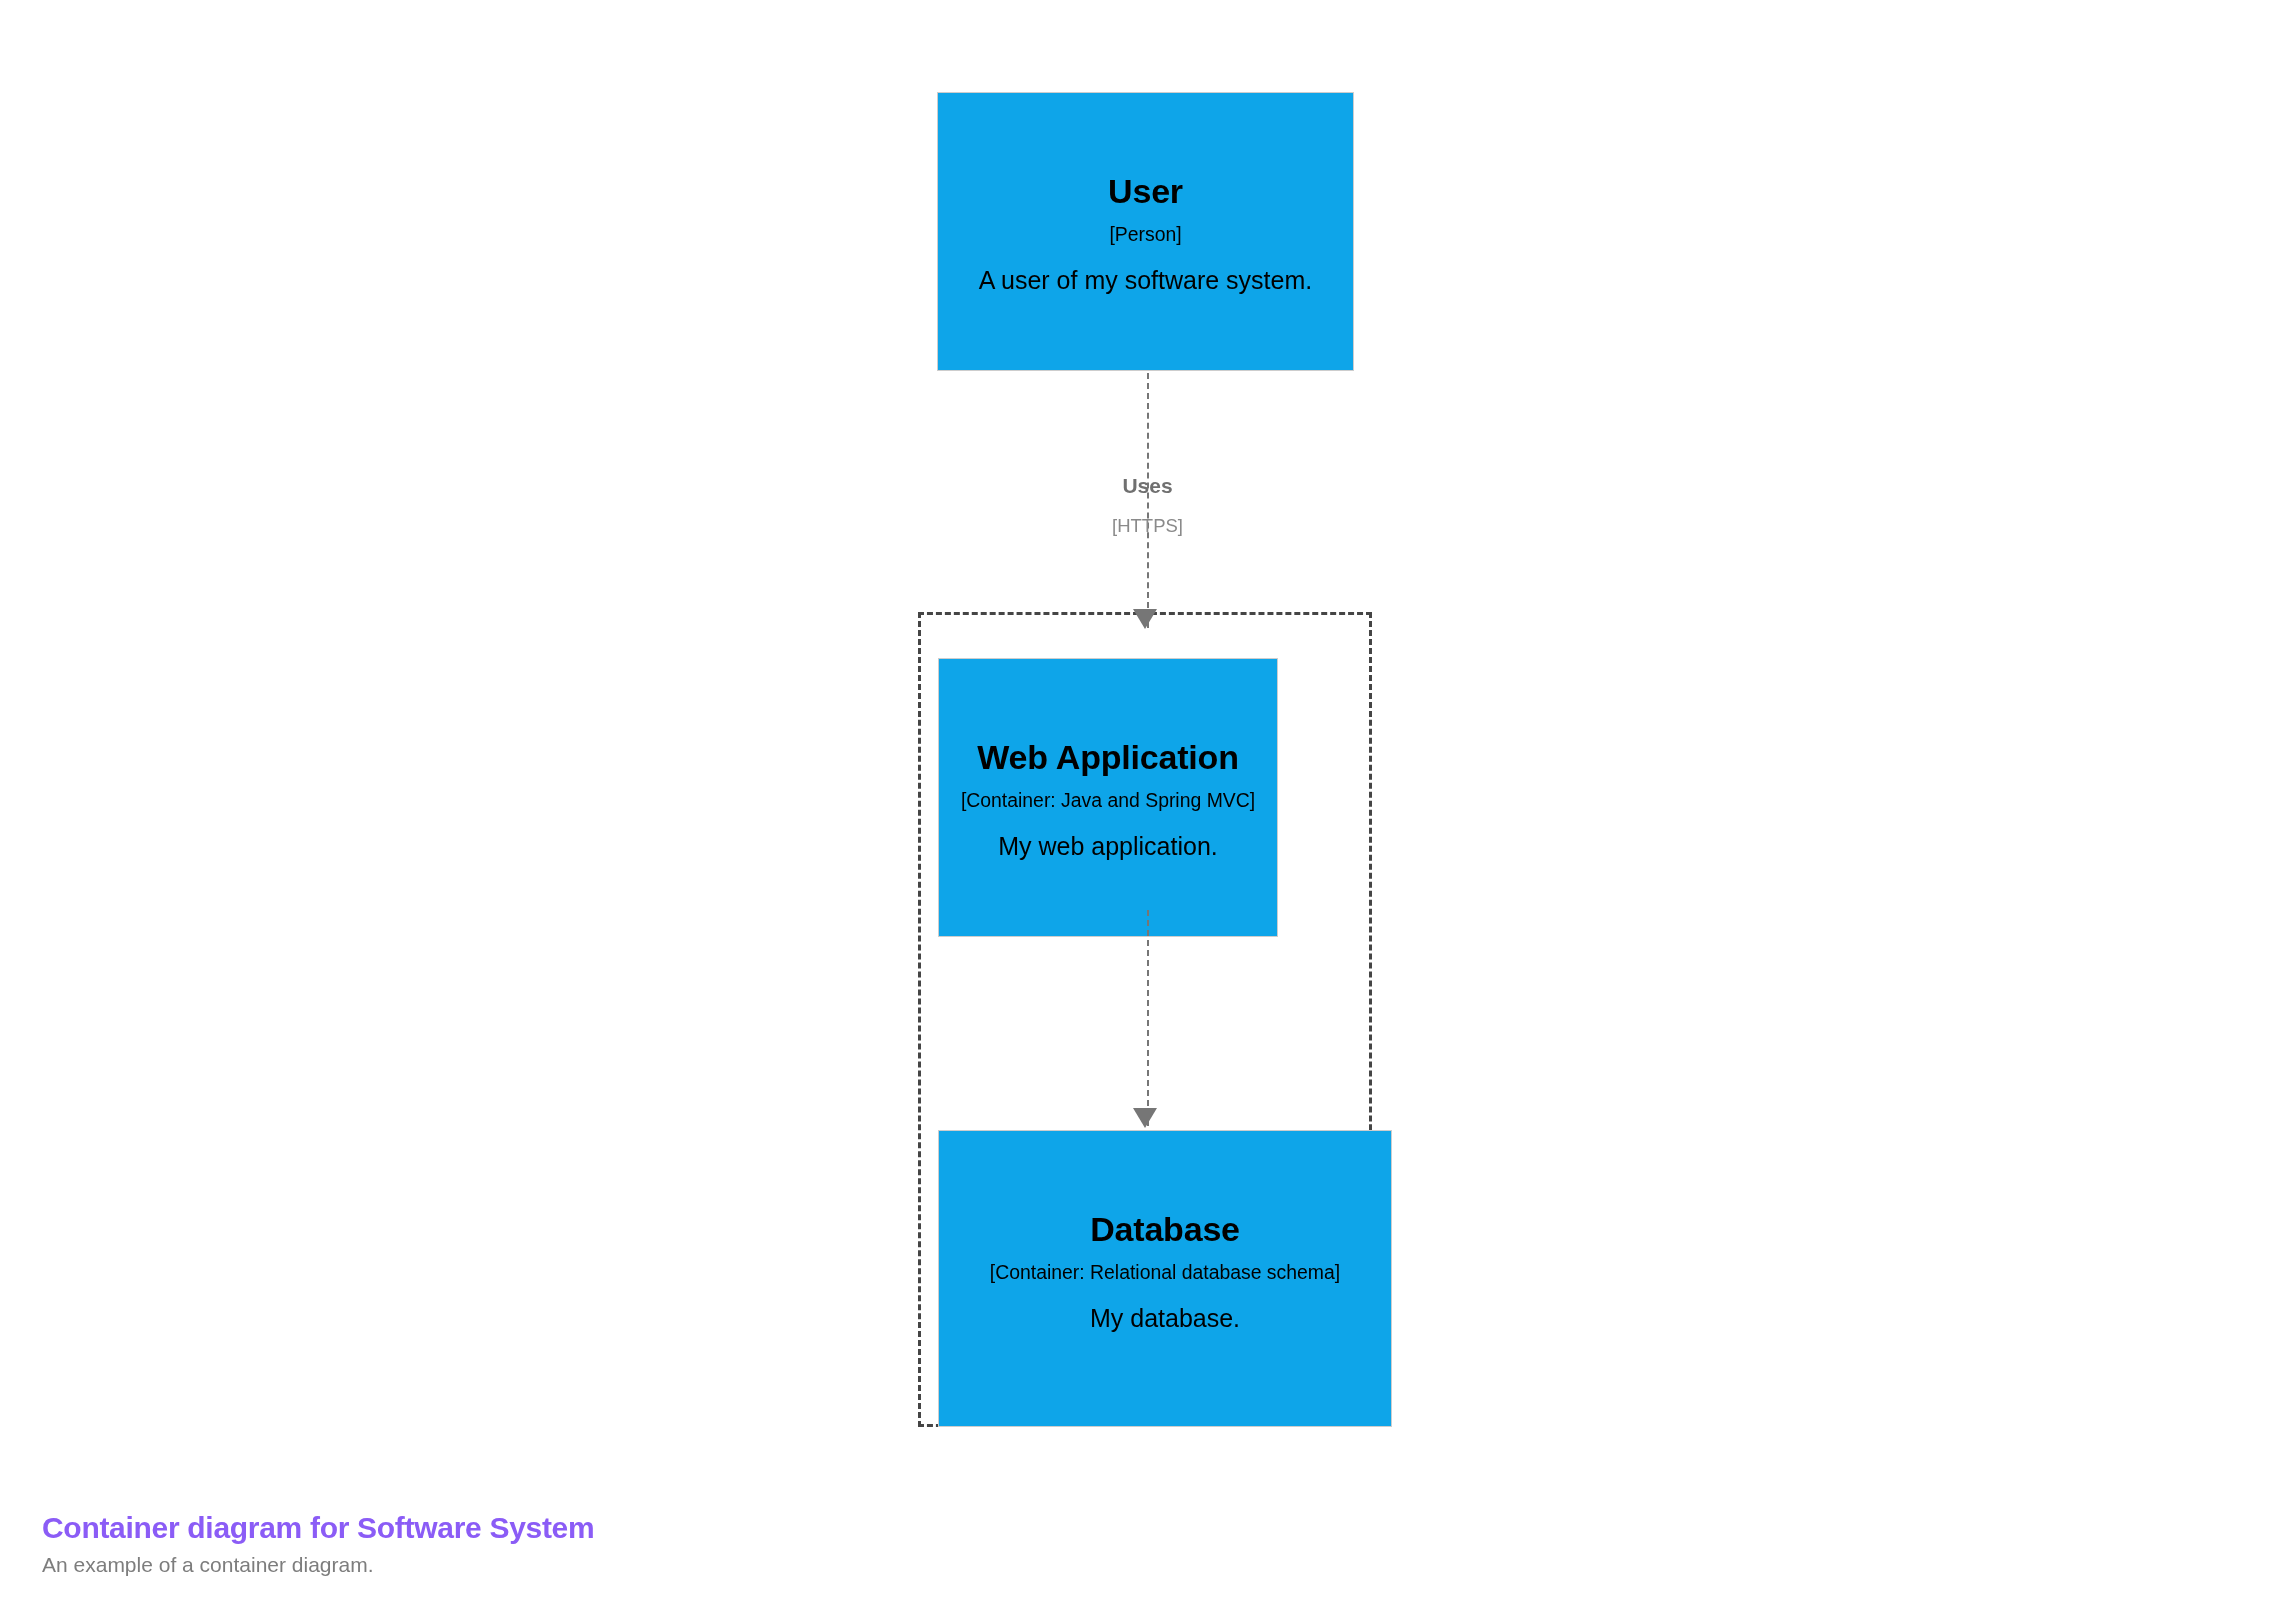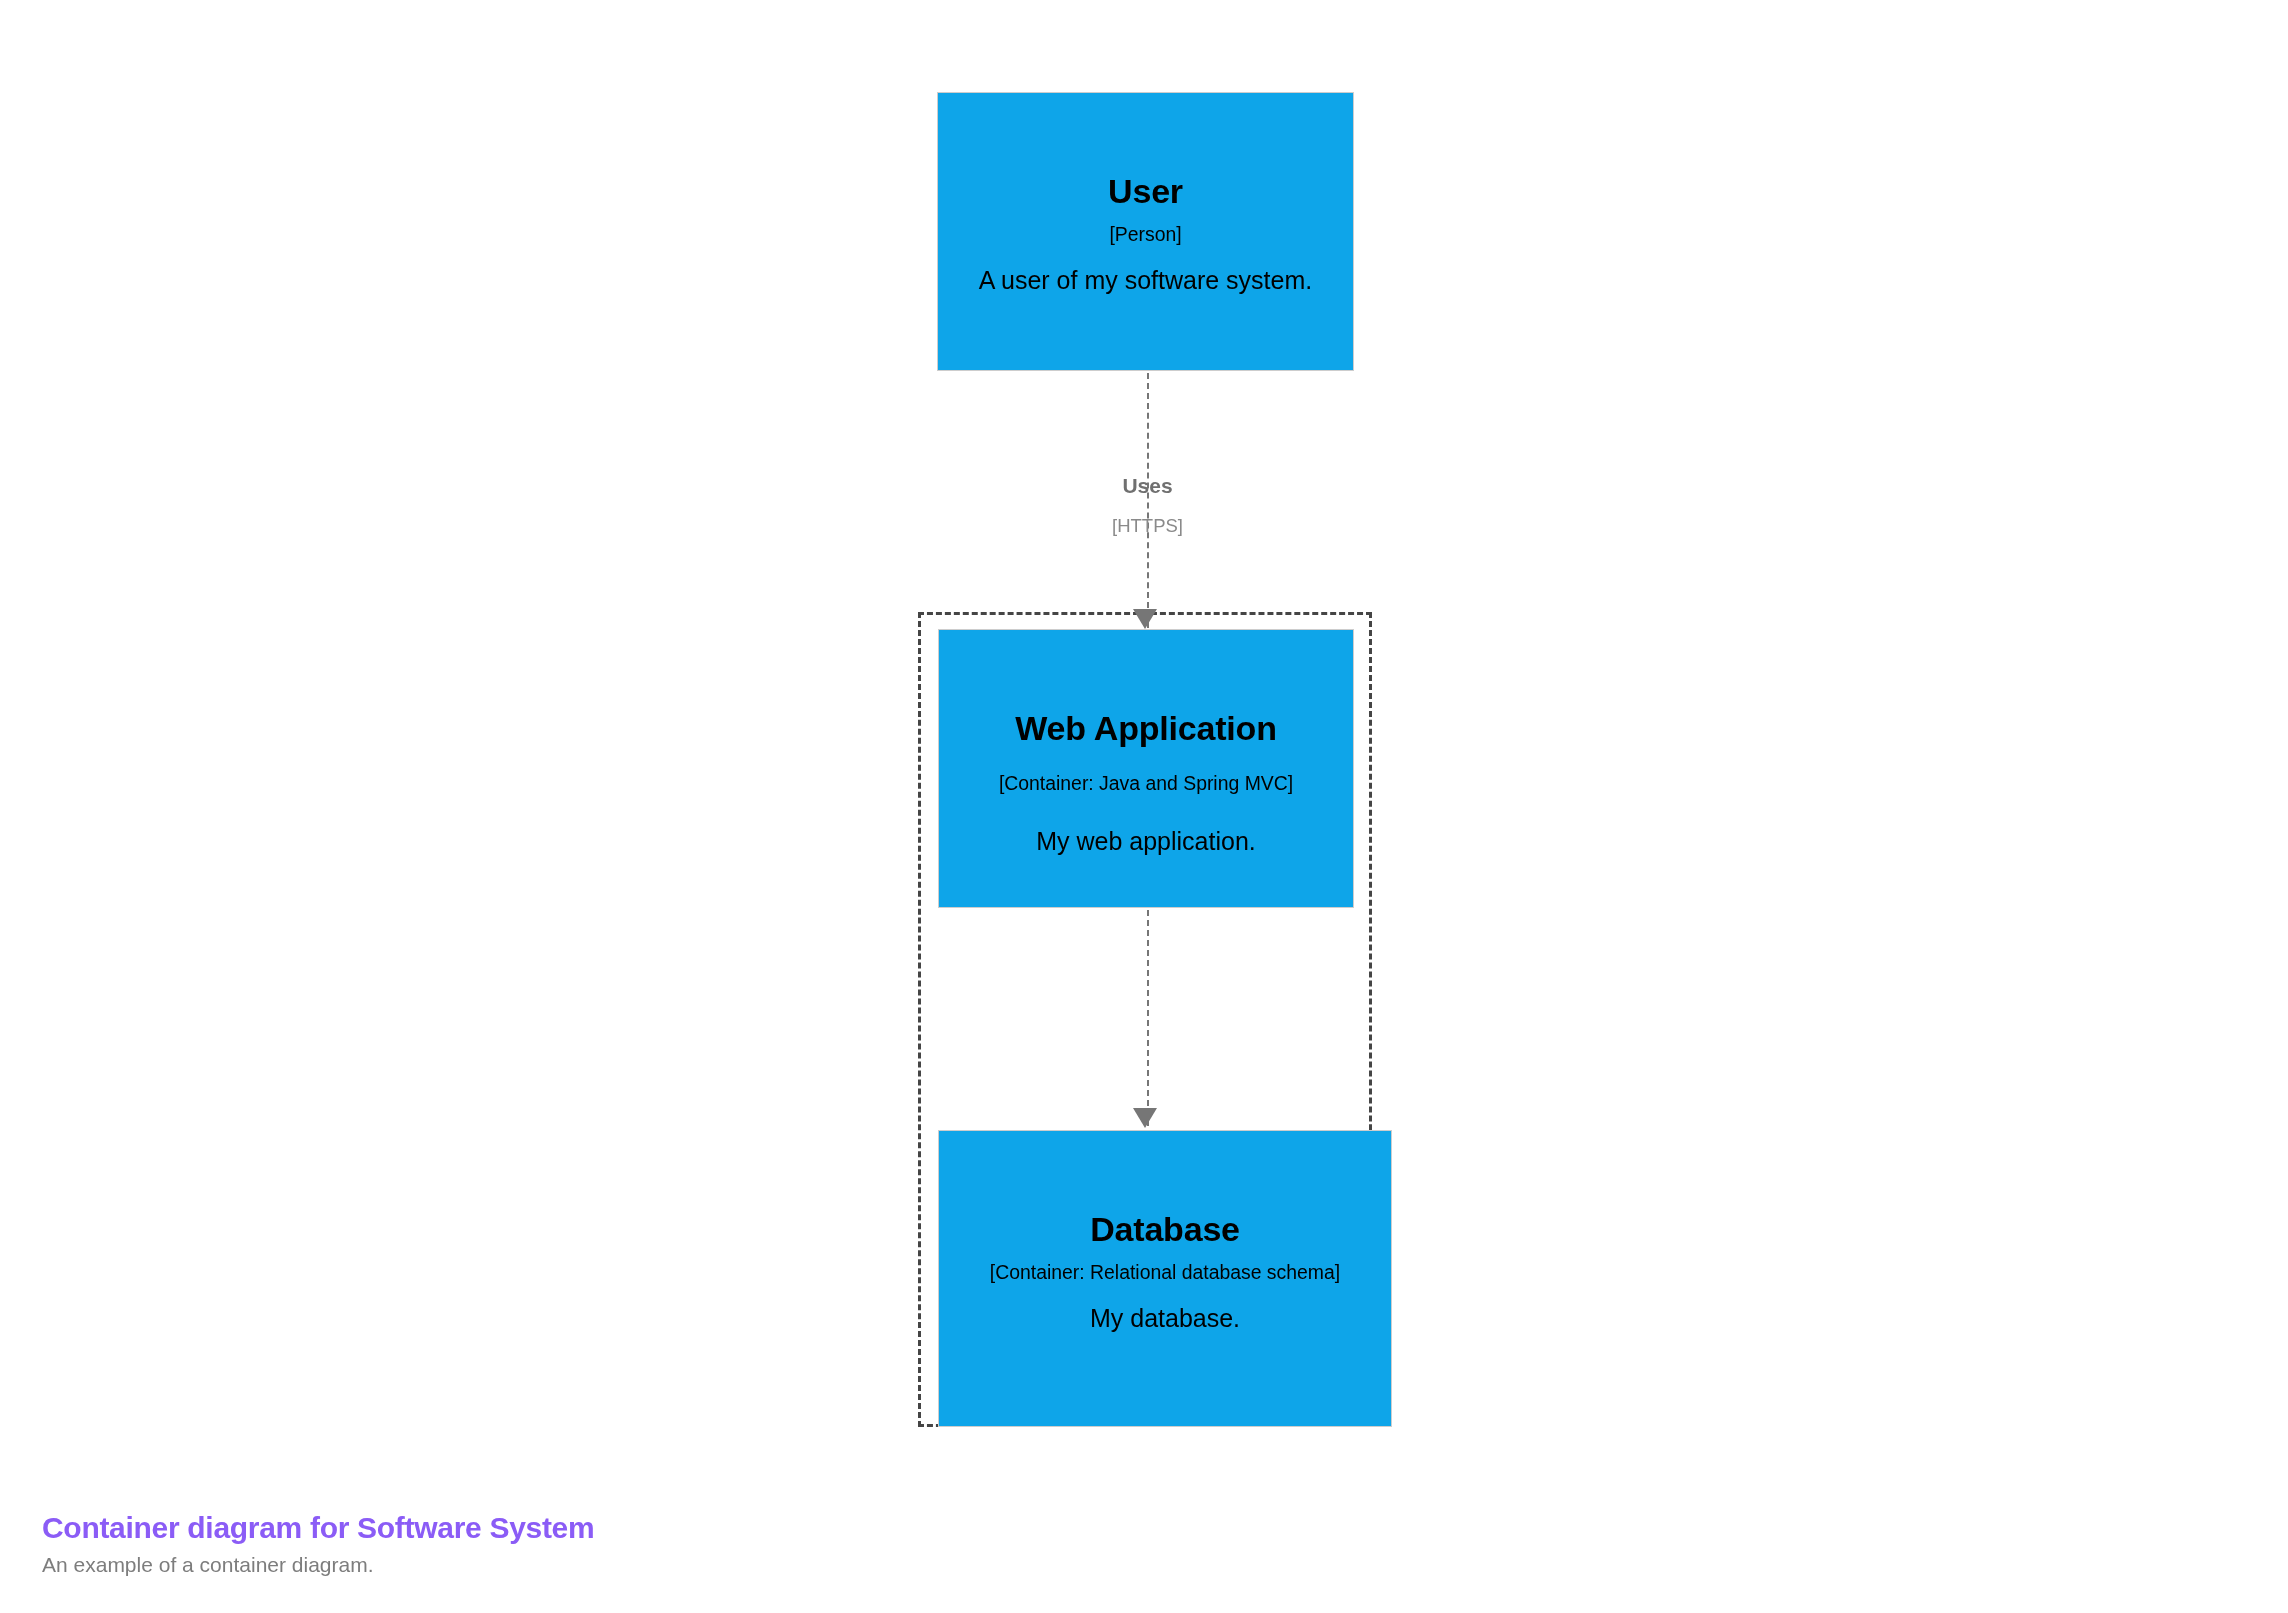--- a/index.html
+++ b/index.html
@@ -57,24 +57,23 @@
     width: 417px;
     height: 279px;
   }
   #node-user .node-name   { font-size: 34px; margin-top: 81px; }
   #node-user .node-tech   { font-size: 19.4px; margin-top: 16.6px; }
   #node-user .node-desc   { font-size: 25px; margin-top: 21px; }
 
   
   #node-webapp {
     left: 938px;
-    top: 629px;
-    width: 416px;
+    top: 658px;
+    width: 340px;
     height: 279px;
-    gap: 12px;
   }
   #node-webapp .node-name { font-size: 34px; margin-top: 81px; }
   #node-webapp .node-tech { font-size: 19.4px; margin-top: 16.6px; }
   #node-webapp .node-desc { font-size: 25px; margin-top: 21px; }
 
   
   #node-database {
     left: 938px;
     top: 1130px;
     width: 454px;

